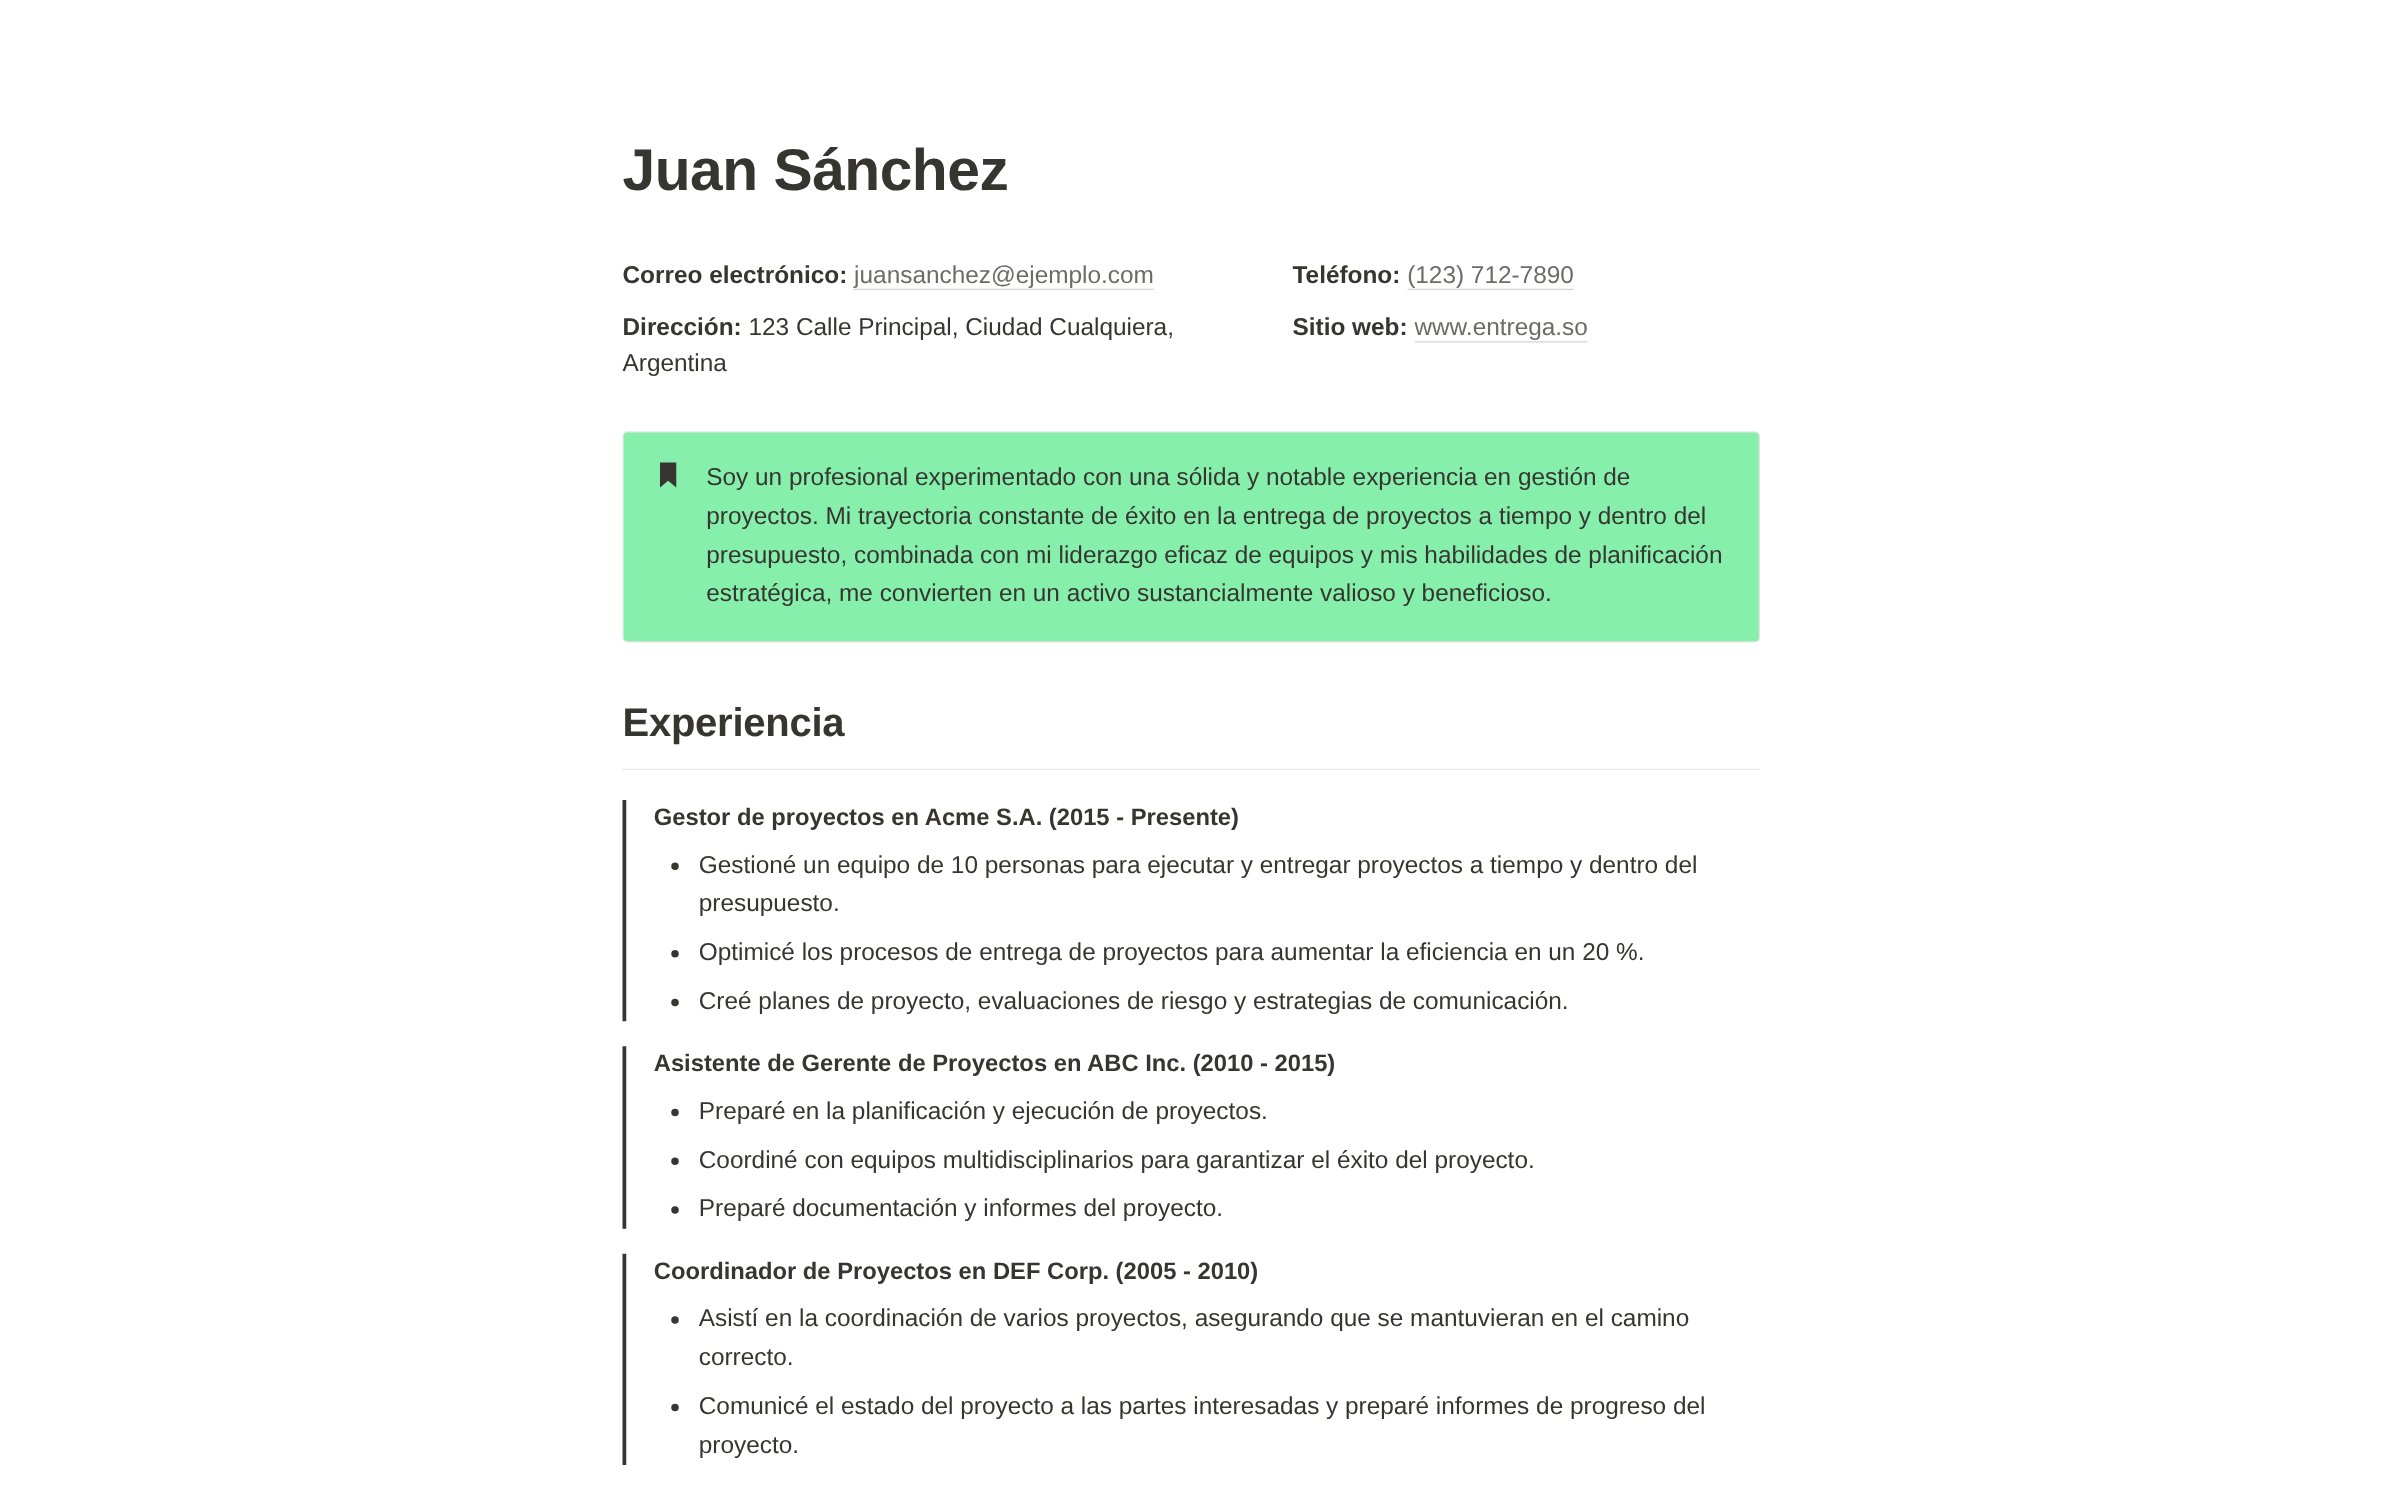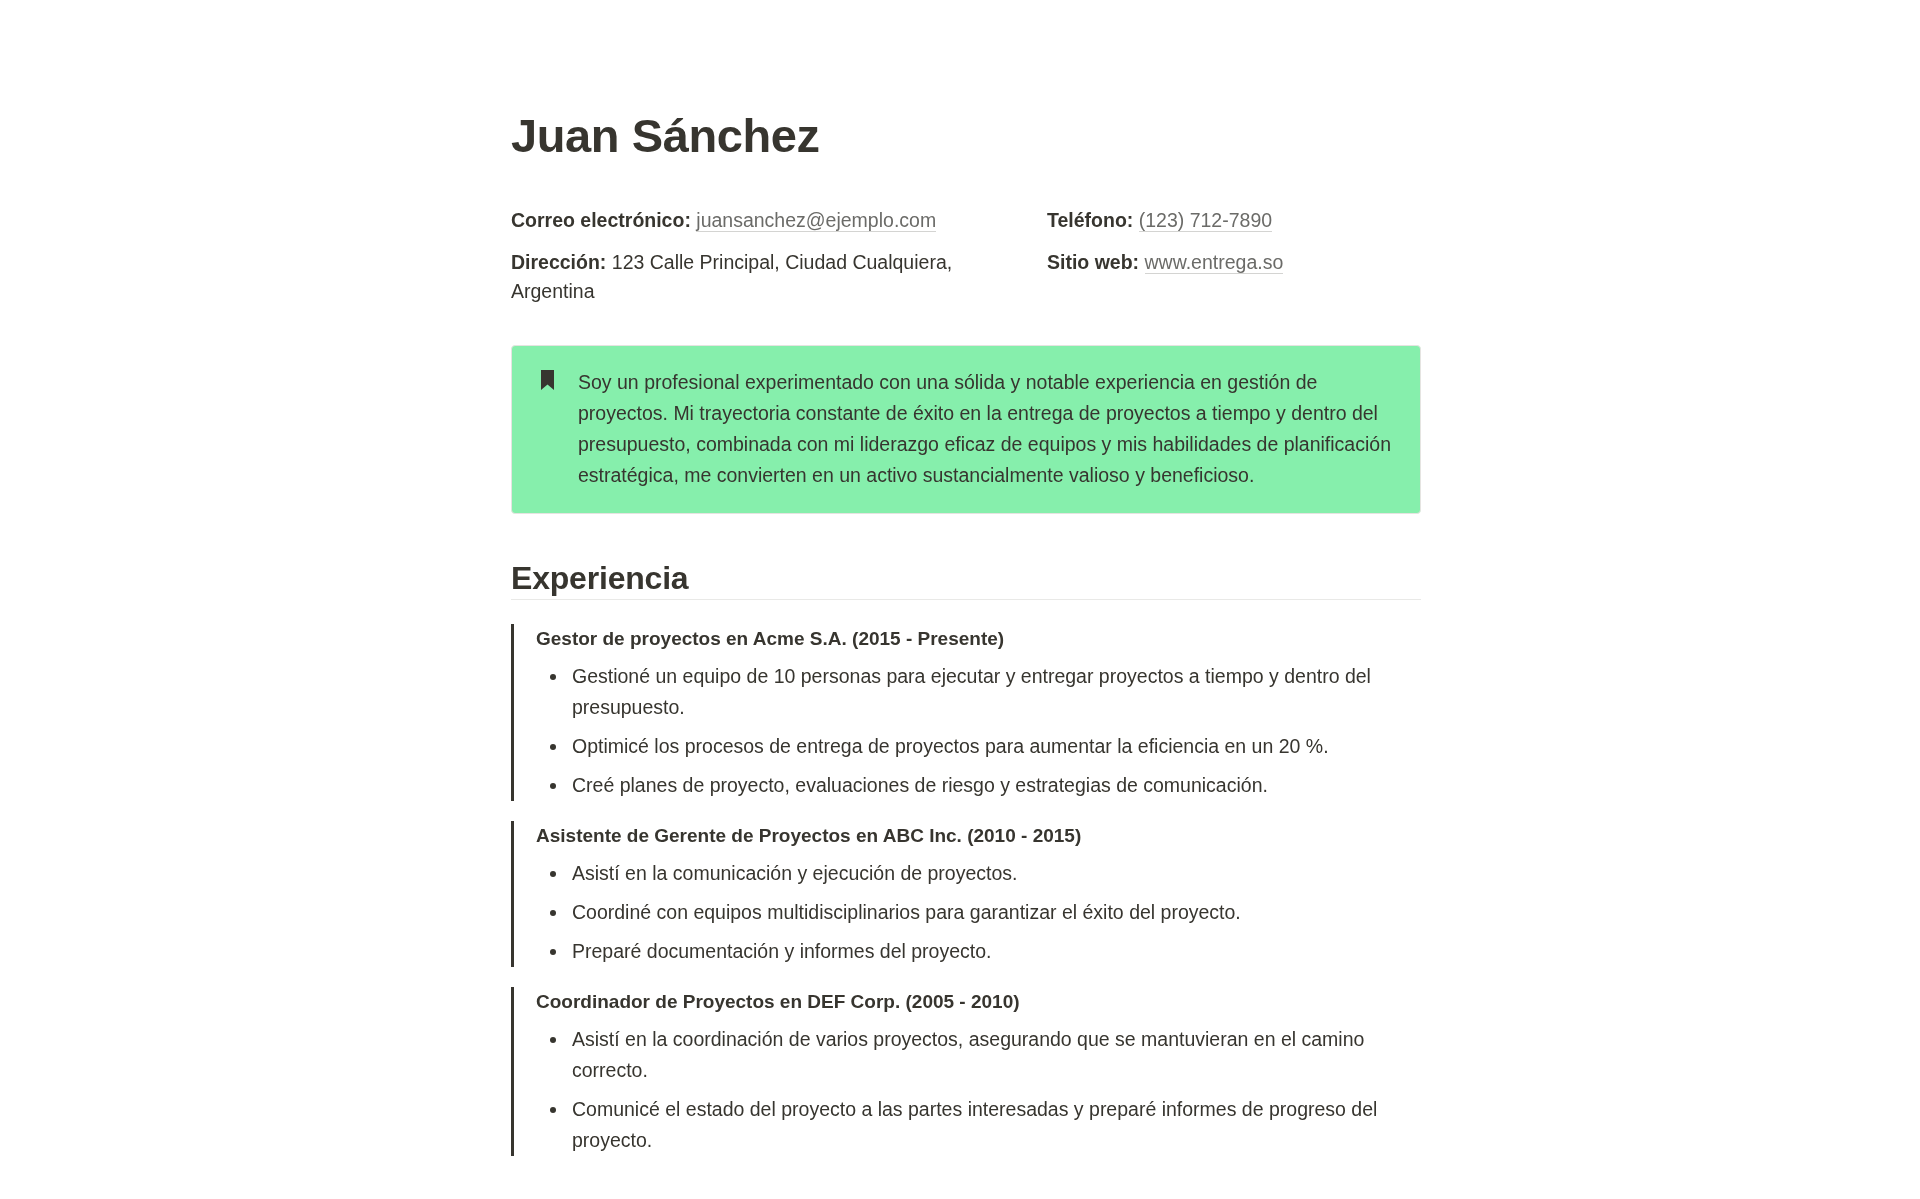--- a/index.html
+++ b/index.html
@@ -18,21 +18,21 @@
 
   .page {
     position: relative;
     width: 1920px;
     height: 1199px;
     box-sizing: border-box;
   }
 
   .doc {
     position: absolute;
-    left: 511px;
+    left: 498px;
     top: 0;
     width: 910px;
   }
 
   .title {
     font-size: 47px;
     line-height: 1.2;
     font-weight: bold;
     letter-spacing: -0.4px;
     color: #37352f;
@@ -94,21 +94,21 @@
     line-height: 31px;
     color: #37352f;
   }
 
   .section-title {
     font-size: 32px;
     line-height: 1.3;
     font-weight: bold;
     letter-spacing: -0.2px;
     margin: 44px 0 0 0;
-    padding-bottom: 0;
+    padding-bottom: 16px;
     border-bottom: 1px solid #e9e9e7;
     color: #37352f;
   }
 
   .job {
     border-left: 3px solid #37352f;
     padding-left: 22px;
     margin-top: 24px;
   }
   .job + .job { margin-top: 20px; }
@@ -191,21 +191,21 @@
       <ul class="bullets">
         <li>Gestioné un equipo de 10 personas para ejecutar y entregar proyectos a tiempo y dentro del presupuesto.</li>
         <li>Optimicé los procesos de entrega de proyectos para aumentar la eficiencia en un 20 %.</li>
         <li>Creé planes de proyecto, evaluaciones de riesgo y estrategias de comunicación.</li>
       </ul>
     </div>
 
     <div class="job">
       <div class="job-title">Asistente de Gerente de Proyectos en ABC Inc. (2010 - 2015)</div>
       <ul class="bullets">
-        <li>Asistí en la comunicación y ejecución de proyectos.</li>
+        <li>Preparé en la planificación y ejecución de proyectos.</li>
         <li>Coordiné con equipos multidisciplinarios para garantizar el éxito del proyecto.</li>
         <li>Preparé documentación y informes del proyecto.</li>
       </ul>
     </div>
 
     <div class="job">
       <div class="job-title">Coordinador de Proyectos en DEF Corp. (2005 - 2010)</div>
       <ul class="bullets">
         <li>Asistí en la coordinación de varios proyectos, asegurando que se mantuvieran en el camino correcto.</li>
         <li>Comunicé el estado del proyecto a las partes interesadas y preparé informes de progreso del proyecto.</li>

